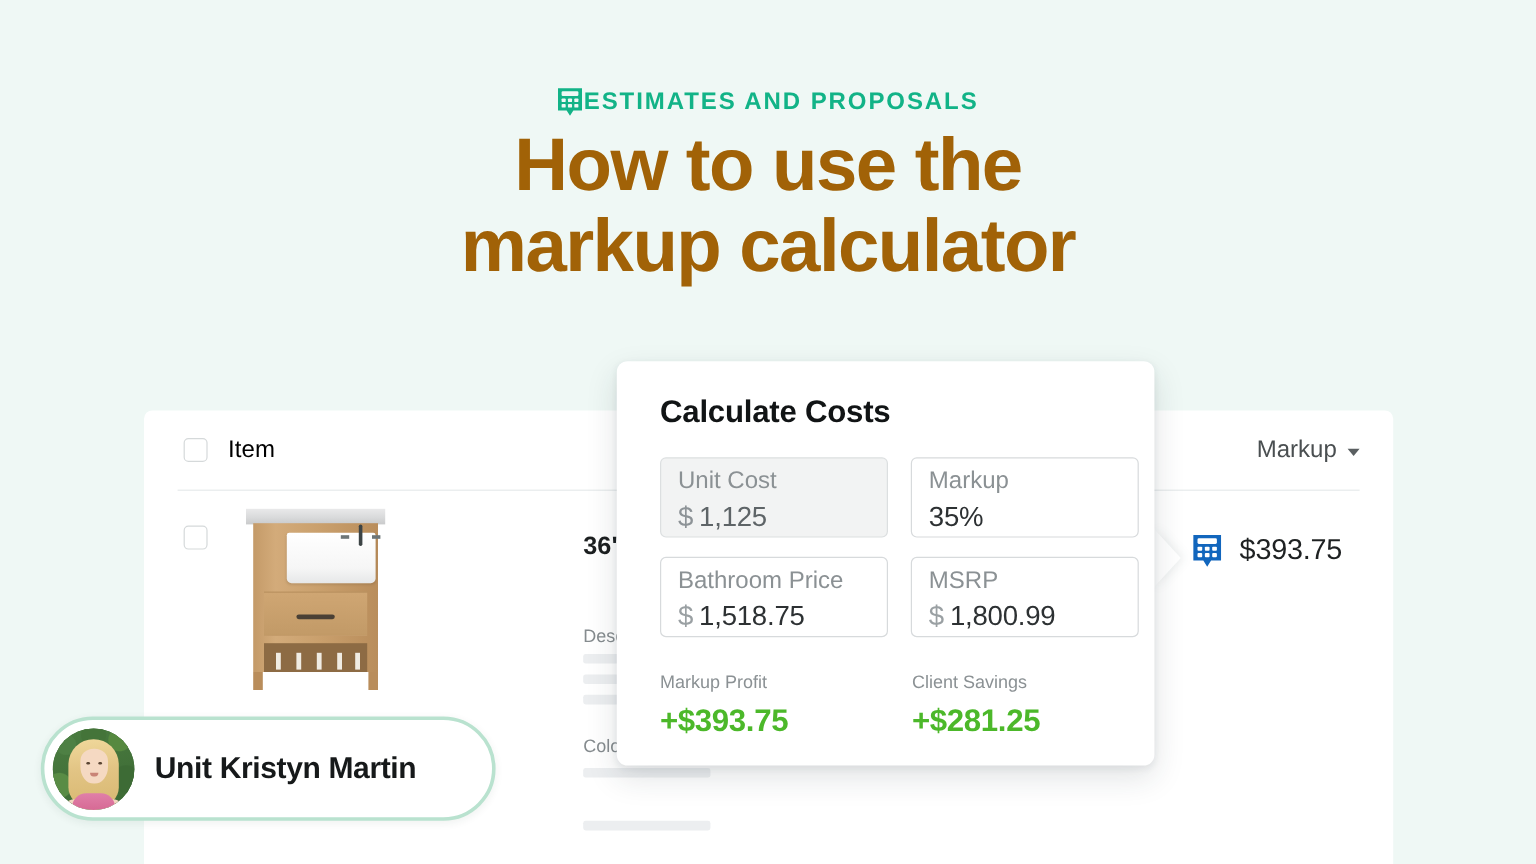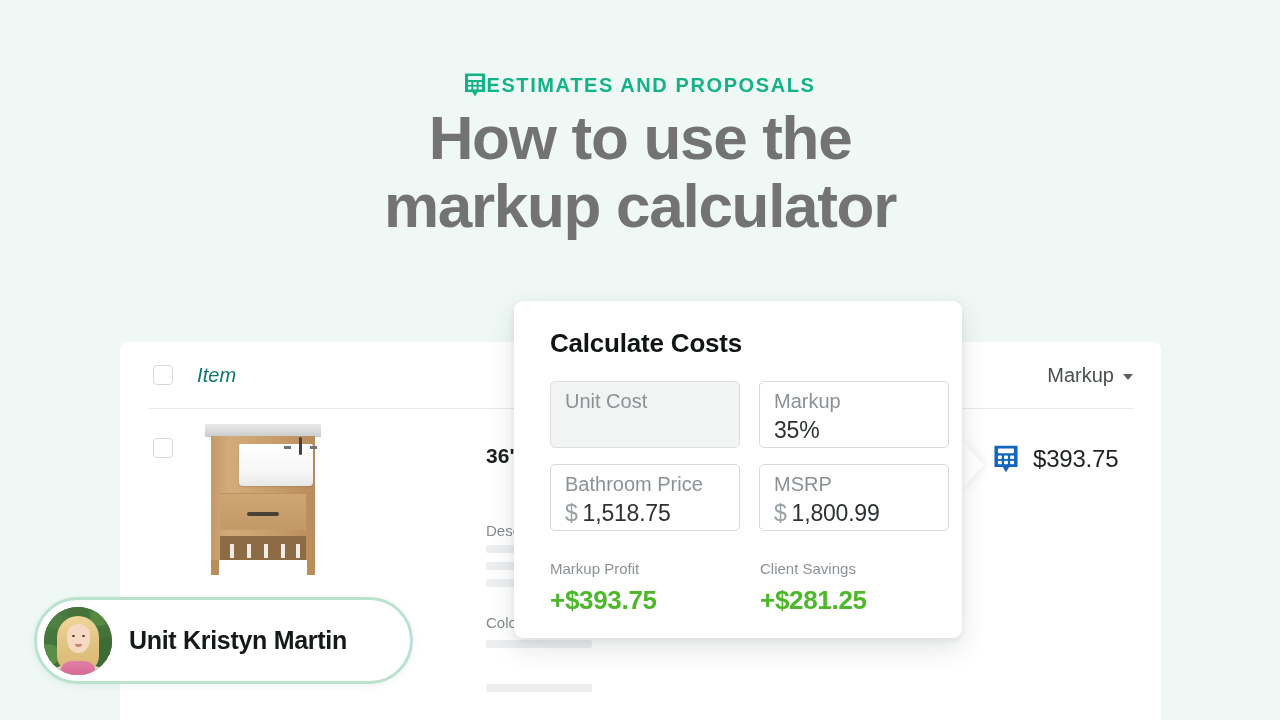--- a/index.html
+++ b/index.html
@@ -37,21 +37,21 @@
     line-height: 1;
   }
   .calc-icon { display: block; }
 
   .headline {
     position: absolute;
     top: 104px;
     left: 0;
     width: 1280px;
     text-align: center;
-    color: #737373;
+    color: #a16207;
     font-size: 62px;
     font-weight: bold;
     line-height: 1.1;
     letter-spacing: -1.3px;
   }
   .headline span { display: block; }
 
   
   .app-panel {
     position: absolute;
@@ -74,25 +74,24 @@
   }
   .th-check {
     margin-left: 33px;
     width: 20px; height: 20px;
     border: 1.6px solid #d5d9da;
     border-radius: 4px;
     background: #fff;
     flex: none;
   }
   .th-item {
-    margin-left: 24px;
-    color: #0f766e;
+    margin-left: 17px;
+    color: #000000;
     font-size: 20px;
     letter-spacing: .1px;
-    font-style: italic;
   }
   .th-markup {
     position: absolute;
     right: 28px;
     display: flex;
     align-items: center;
     gap: 9px;
     color: #4a4f51;
     font-size: 20px;
   }
@@ -500,20 +499,23 @@
   <div class="markup-amount">$393.75</div>
 </div>
 
 <div class="cost-card">
   <div class="cost-title">Calculate Costs</div>
 
   <div class="inputs">
 
     <div class="in-box filled">
       <span class="in-label">Unit Cost</span>
+      <span class="in-value">
+        <span class="cur">$</span><span>1,125</span>
+      </span>
     </div>
 
     <div class="in-box">
       <span class="in-label">Markup</span>
       <span class="in-value">
         <span>35%</span>
       </span>
     </div>
 
     <div class="in-box">

